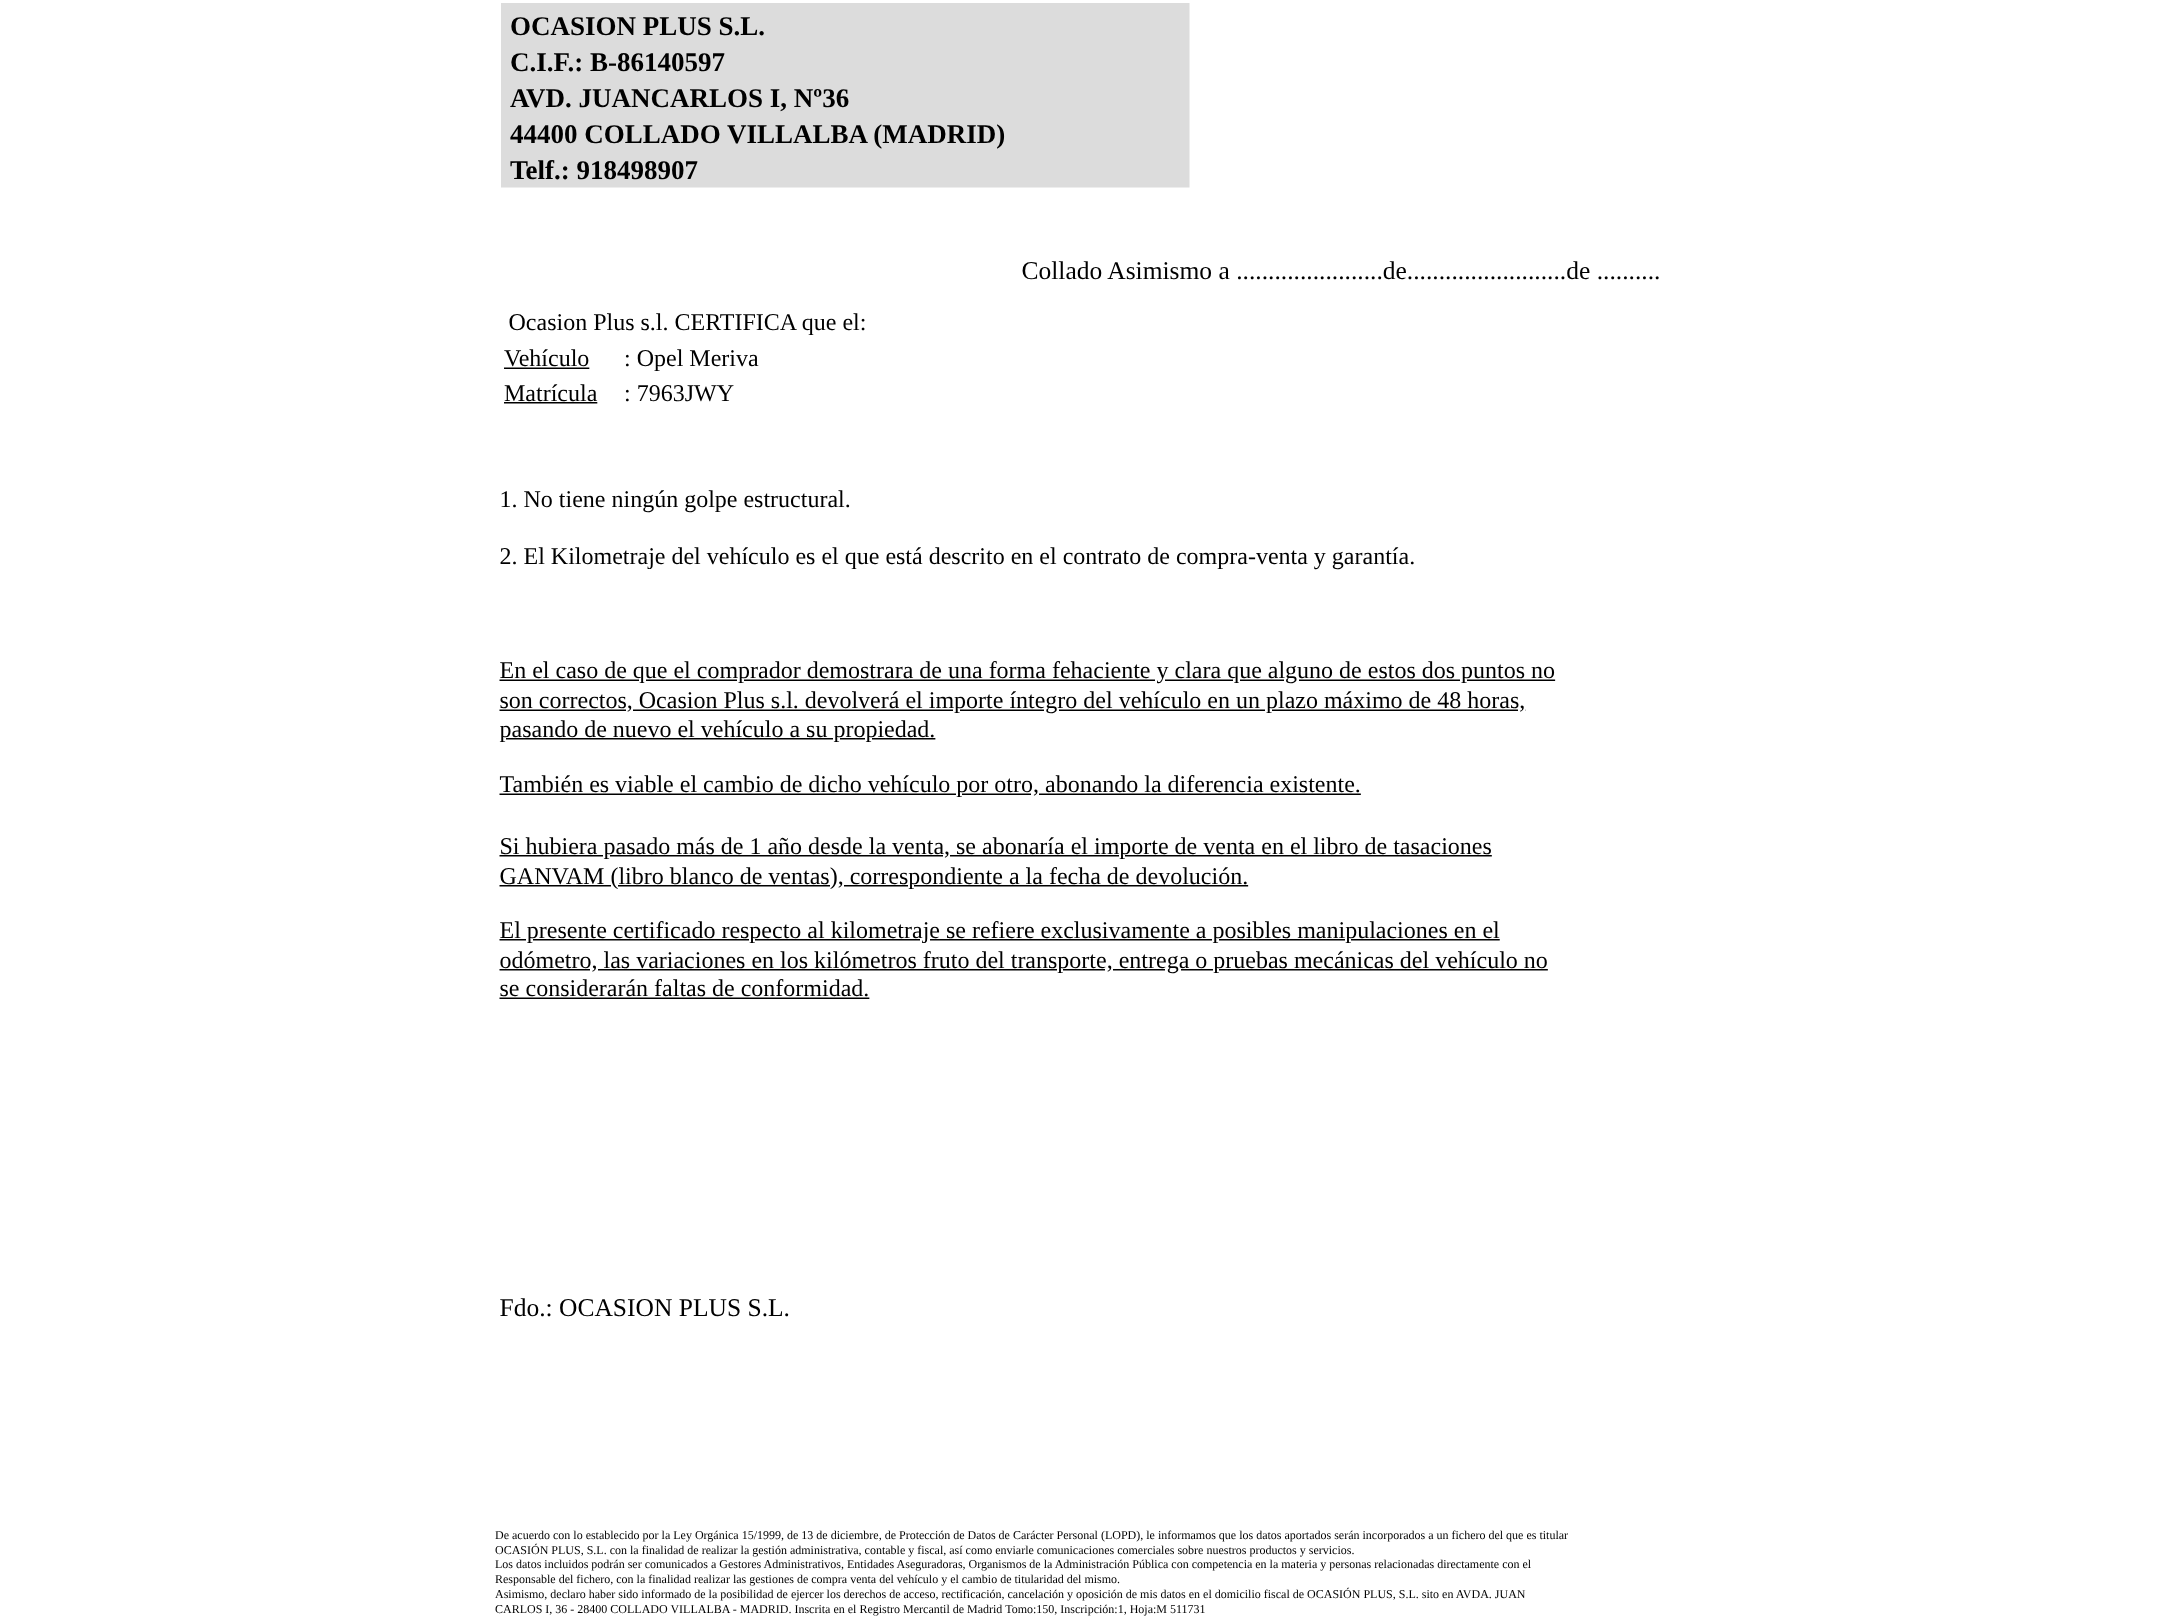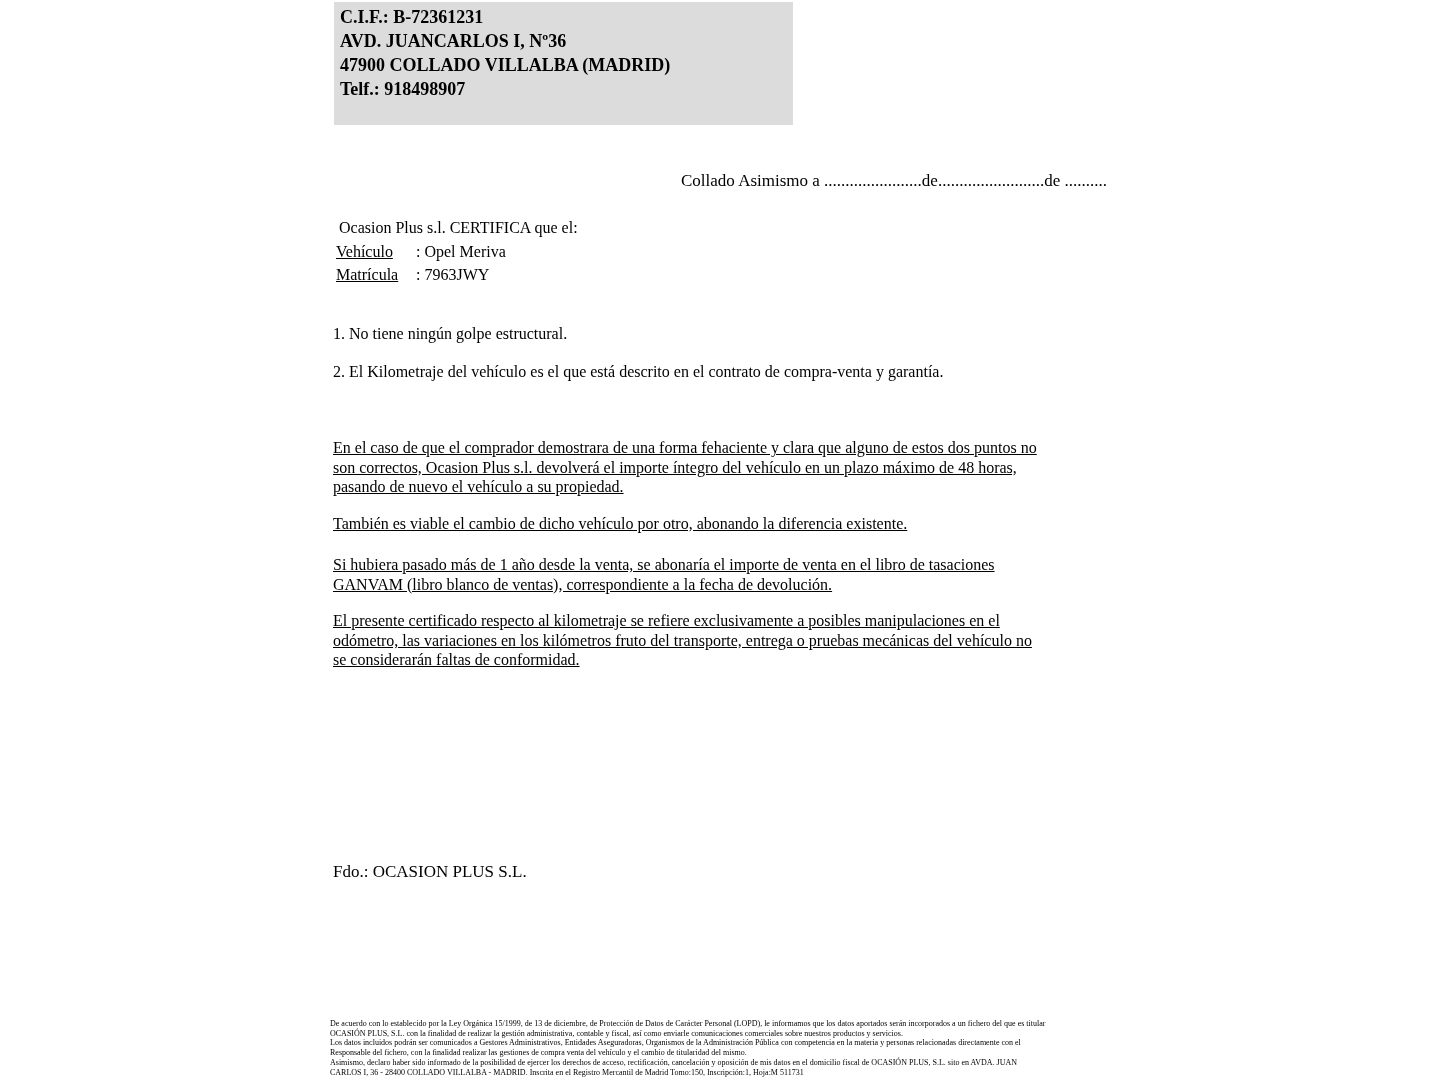--- a/index.html
+++ b/index.html
@@ -27,21 +27,21 @@
     line-height: 24px;
   }
 
   .date-line {
     left: 681px; top: 170px;
     font-size: 17px;
     line-height: 22px;
   }
 
   .cert {
-    left: 336px; top: 216px;
+    left: 336px; top: 204px;
     font-size: 16px;
     line-height: 23.5px;
   }
   .cert .intro { padding-left: 3px; }
   .cert-label { display: inline-block; width: 80px; }
   .cert-label .u { text-decoration: underline; }
 
   .point {
     left: 333px;
     font-size: 16px;
@@ -65,23 +65,24 @@
     font-size: 8px;
     line-height: 9.7px;
   }
 </style>
 </head>
 <body>
 
 <div>
 
   <div class="header-box abs">
-    <div class="hline">C.I.F.: B-72361231</div>
+    <div class="hline">OCASION PLUS S.L.</div>
+    <div class="hline">C.I.F.: B-86140597</div>
     <div class="hline">AVD. JUANCARLOS I, Nº36</div>
-    <div class="hline">47900 COLLADO VILLALBA (MADRID)</div>
+    <div class="hline">44400 COLLADO VILLALBA (MADRID)</div>
     <div class="hline">Telf.: 918498907</div>
   </div>
 
   <div class="date-line abs">Collado Asimismo a .......................de.........................de ..........</div>
 
   <div class="cert abs">
     <div class="intro">Ocasion Plus s.l. CERTIFICA que el:</div>
     <div class="cert-row">
       <span class="cert-label"><span class="u">Vehículo</span></span><span>: Opel Meriva</span>
     </div>

